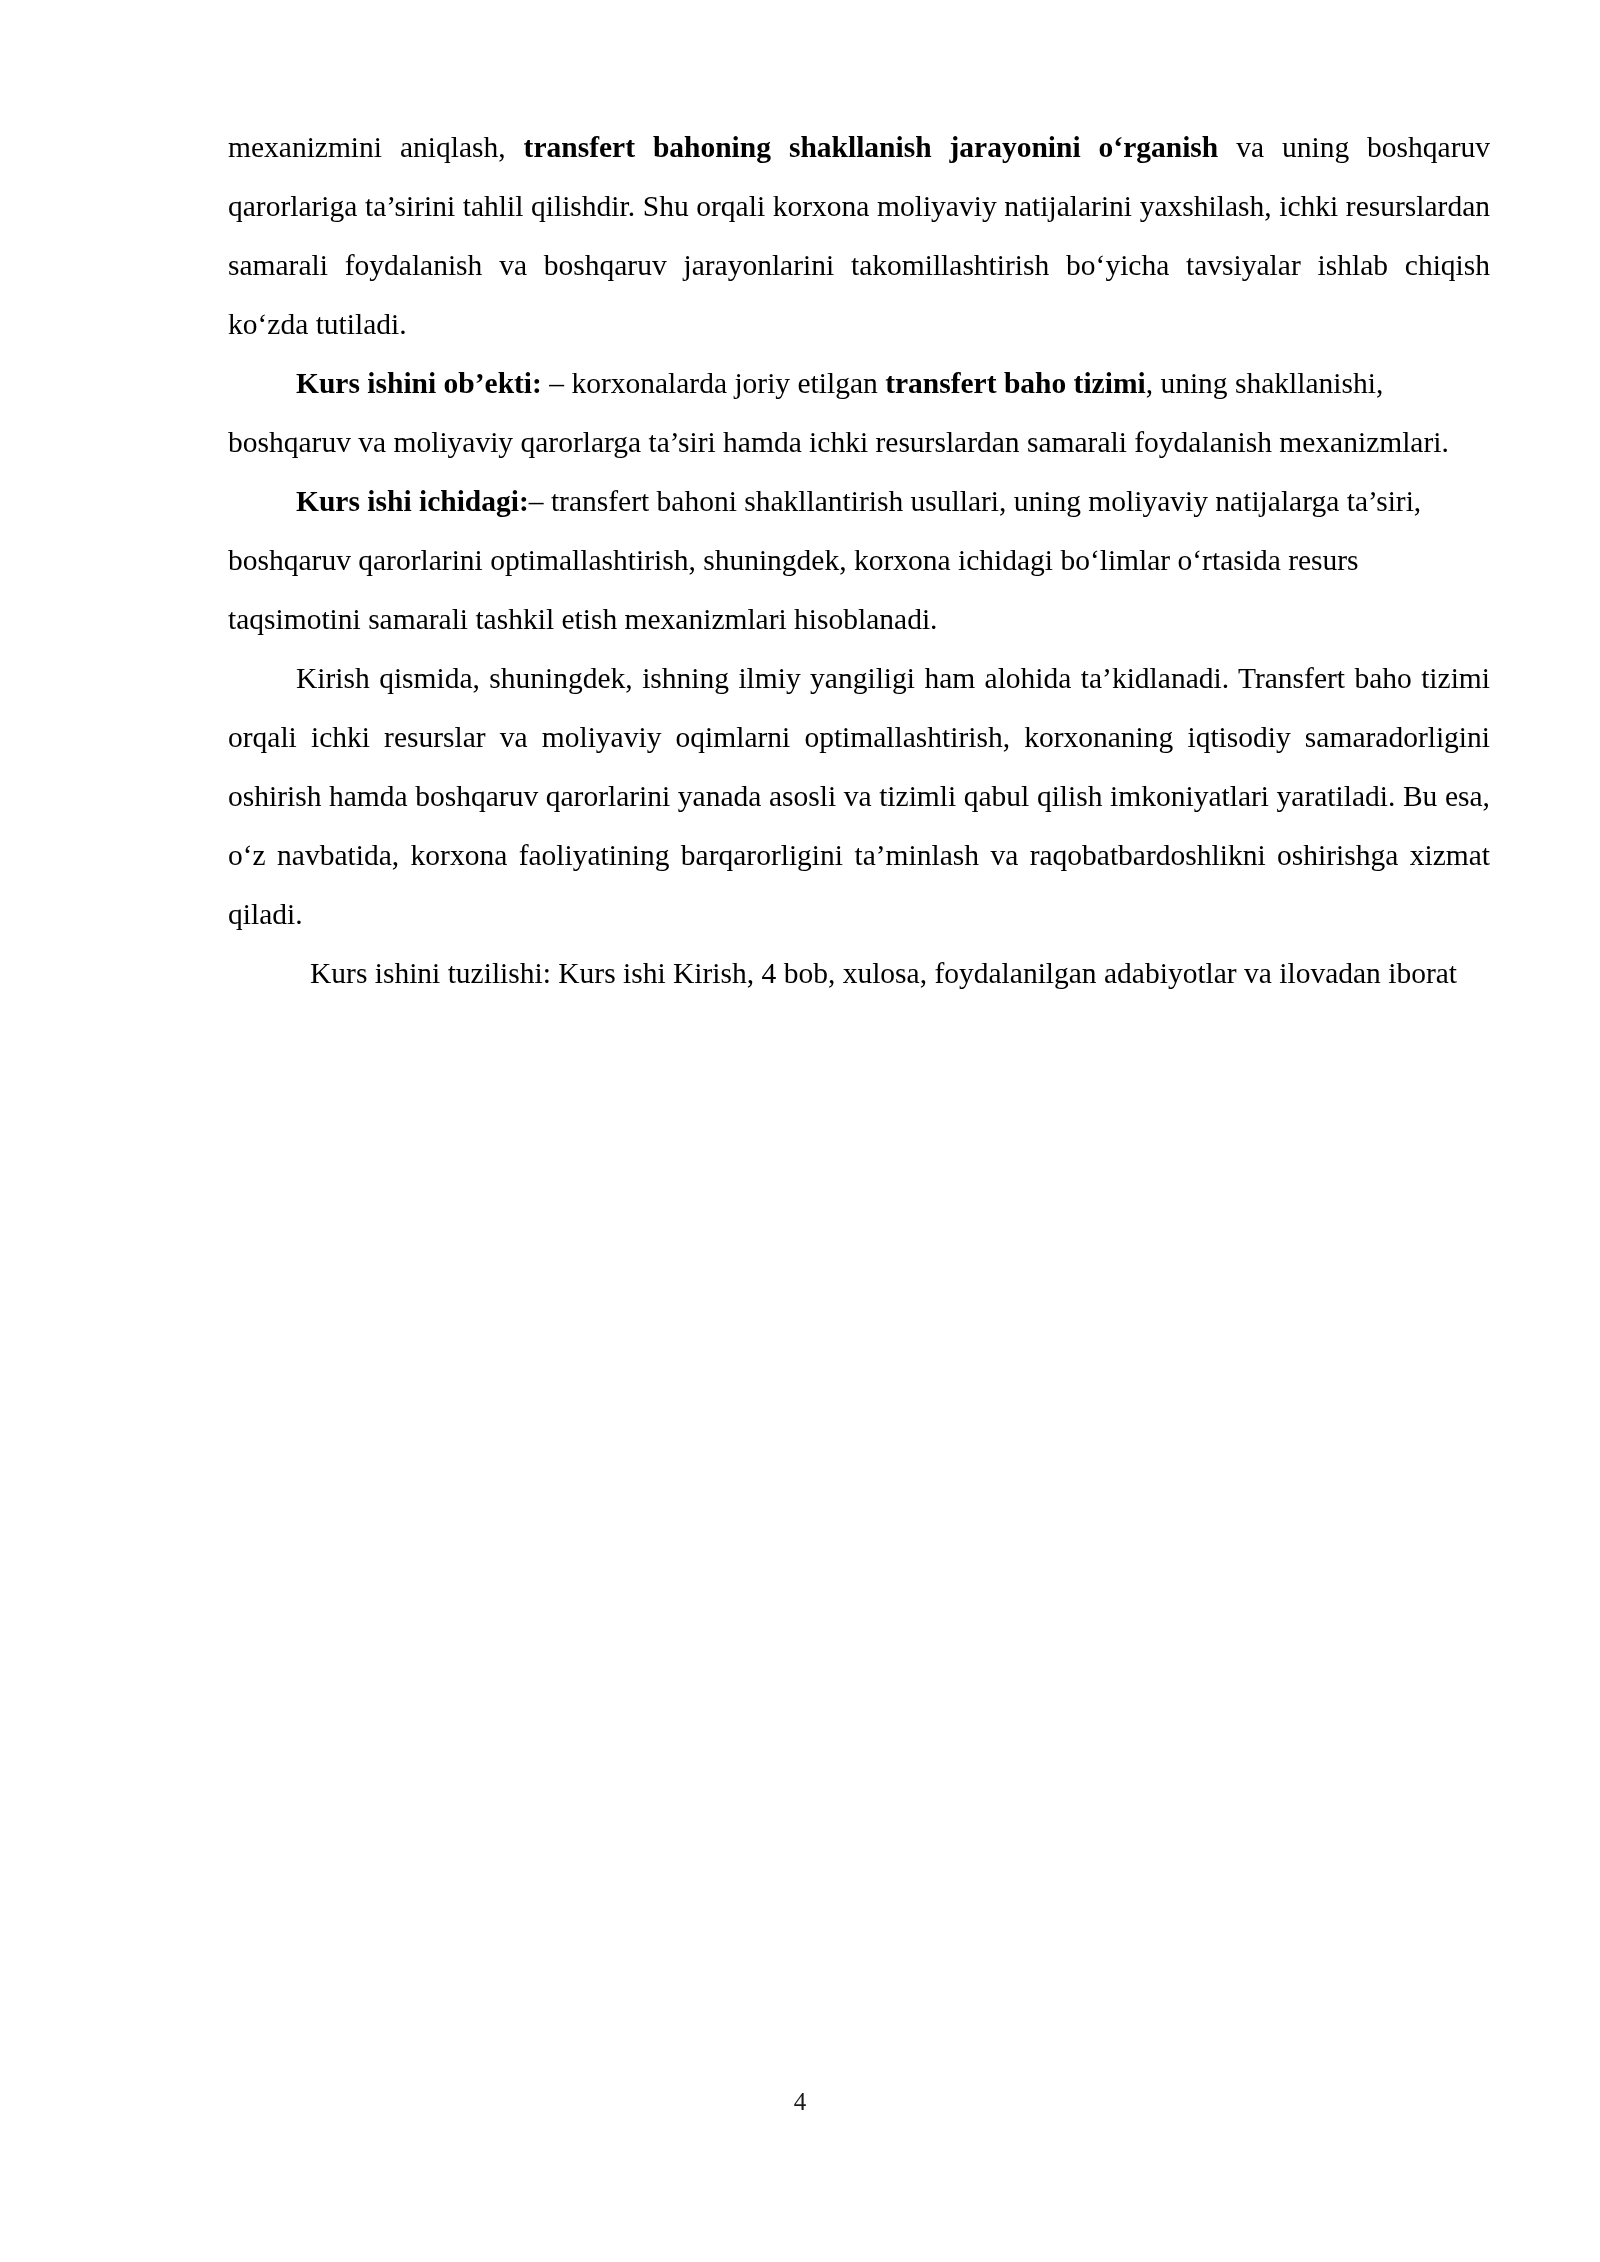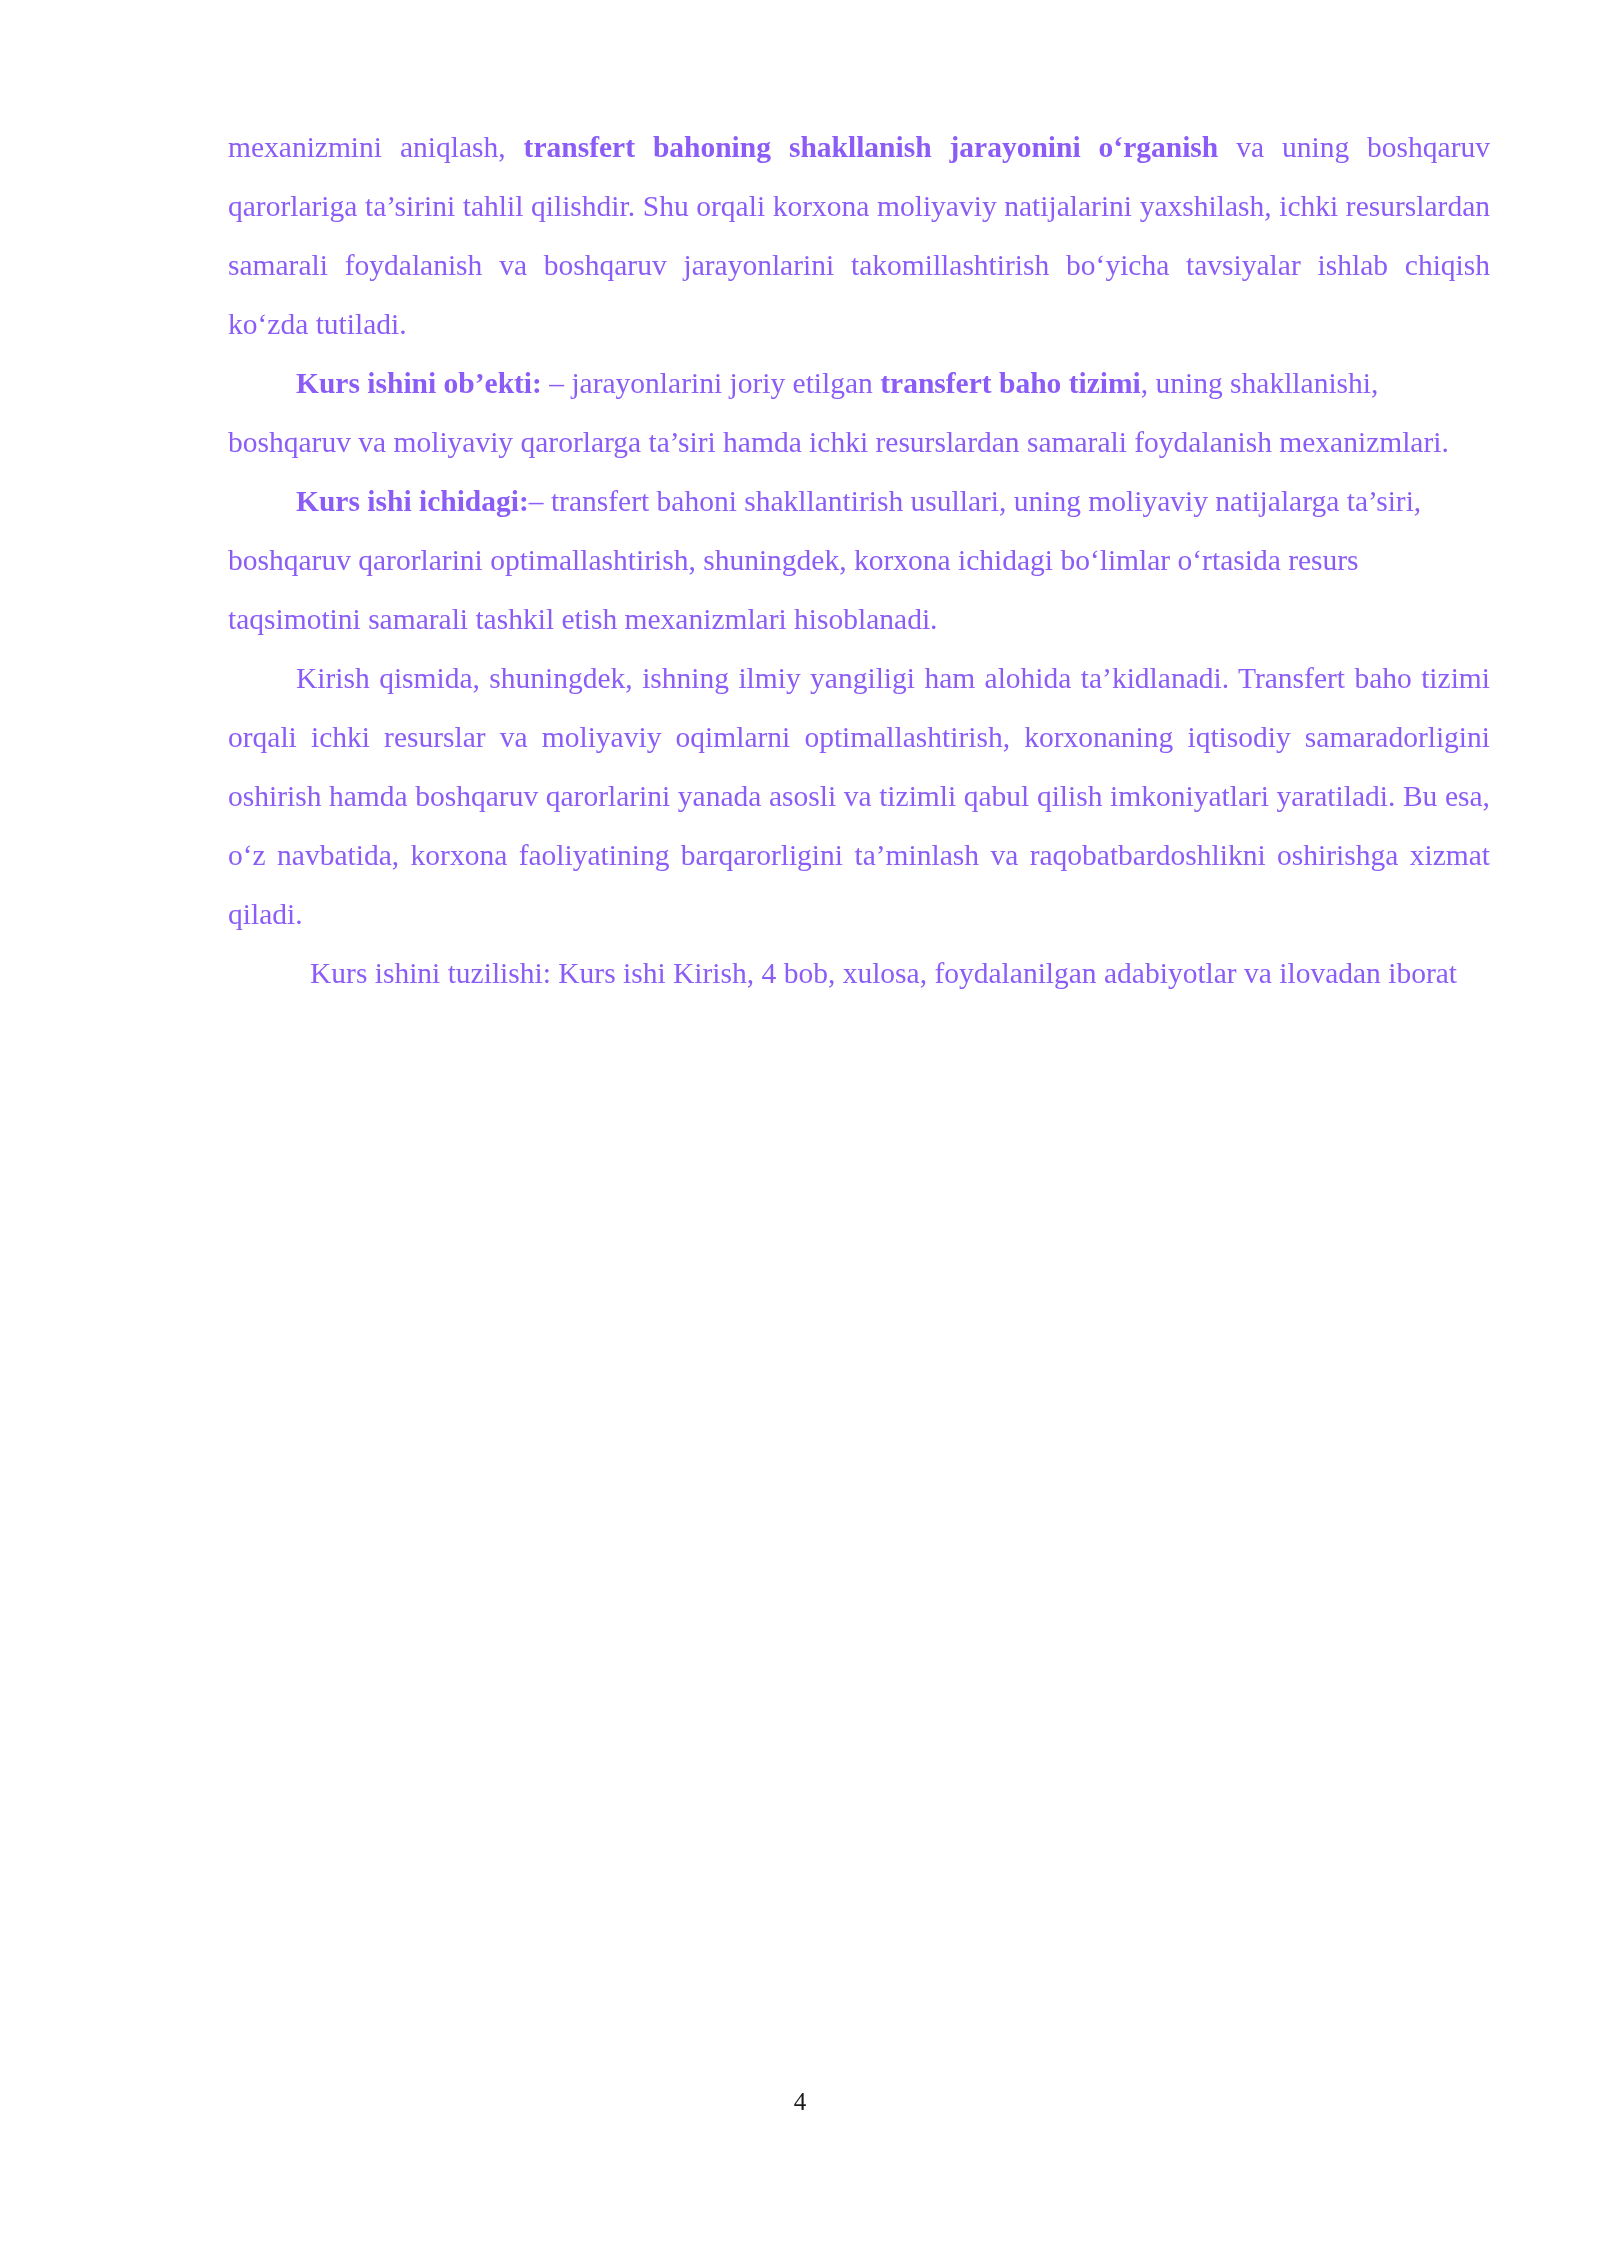--- a/index.html
+++ b/index.html
@@ -22,21 +22,21 @@
   .content {
     position: absolute;
     left: 228px;
     top: 118px;
     width: 1262px;
   }
   p.para {
     margin: 0 0 0 0;
     font-size: 29.5px;
     line-height: 59px;
-    color: #8b5cf6;
+    color: #000000;
     text-align: justify;
     text-justify: inter-word;
     hyphens: none;
   }
   p.para.justified {
     text-align: justify;
   }
   p.para.left {
     text-align: left;
   }
@@ -60,21 +60,21 @@
     font-family: "Liberation Serif", "DejaVu Serif", serif;
   }
 </style>
 </head>
 <body>
 
 <div class="page">
 
   <div class="content">
     <p class="para justified"><span>mexanizmini aniqlash, </span><b>transfert bahoning shakllanish jarayonini o‘rganish</b><span> va uning boshqaruv qarorlariga ta’sirini tahlil qilishdir. Shu orqali korxona moliyaviy natijalarini yaxshilash, ichki resurslardan samarali foydalanish va boshqaruv jarayonlarini takomillashtirish bo‘yicha tavsiyalar ishlab chiqish ko‘zda tutiladi.</span></p>
-    <p class="para left indent"><b>Kurs ishini ob’ekti:</b><span> – jarayonlarini joriy etilgan </span><b>transfert baho tizimi</b><span>, uning shakllanishi, boshqaruv va moliyaviy qarorlarga ta’siri hamda ichki resurslardan samarali foydalanish mexanizmlari.</span></p>
+    <p class="para left indent"><b>Kurs ishini ob’ekti:</b><span> – korxonalarda joriy etilgan </span><b>transfert baho tizimi</b><span>, uning shakllanishi, boshqaruv va moliyaviy qarorlarga ta’siri hamda ichki resurslardan samarali foydalanish mexanizmlari.</span></p>
     <p class="para left indent"><b>Kurs ishi ichidagi:</b><span>– transfert bahoni shakllantirish usullari, uning moliyaviy natijalarga ta’siri, boshqaruv qarorlarini optimallashtirish, shuningdek, korxona ichidagi bo‘limlar o‘rtasida resurs taqsimotini samarali tashkil etish mexanizmlari hisoblanadi.</span></p>
     <p class="para justified indent"><span>Kirish qismida, shuningdek, ishning ilmiy yangiligi ham alohida ta’kidlanadi. Transfert baho tizimi orqali ichki resurslar va moliyaviy oqimlarni optimallashtirish, korxonaning iqtisodiy samaradorligini oshirish hamda boshqaruv qarorlarini yanada asosli va tizimli qabul qilish imkoniyatlari yaratiladi. Bu esa, o‘z navbatida, korxona faoliyatining barqarorligini ta’minlash va raqobatbardoshlikni oshirishga xizmat qiladi.</span></p>
     <p class="para justified indent-wide"><span>Kurs ishini tuzilishi: Kurs ishi Kirish, 4 bob, xulosa, foydalanilgan adabiyotlar va ilovadan iborat</span></p>
   </div>
 
   <div class="page-number">4</div>
 
 </div>
 
 </body></html>

